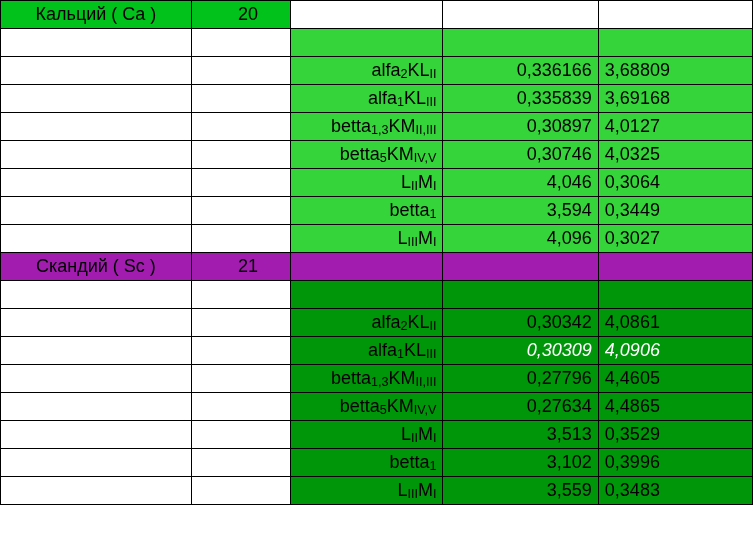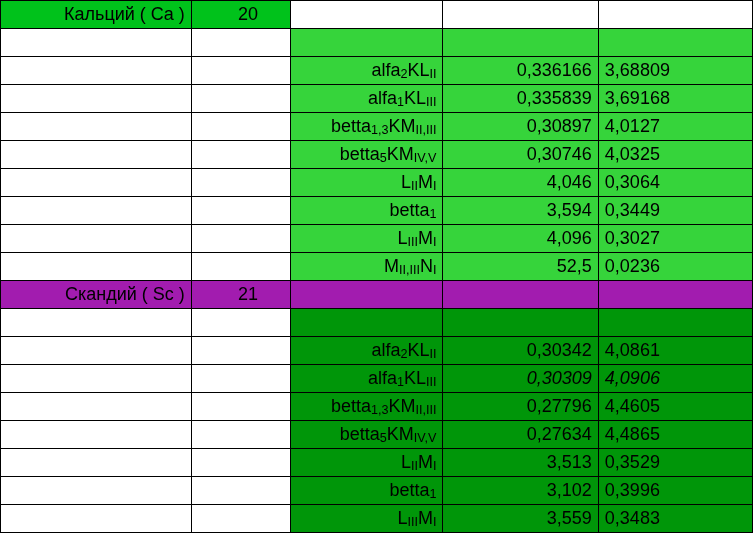--- a/index.html
+++ b/index.html
@@ -14,35 +14,35 @@
     width: 753px;
   }
   td {
     border: 1px solid #000;
     padding: 1px 6px 2px 6px;
     height: 24px;
     vertical-align: middle;
     text-align: center;
     white-space: nowrap;
   }
-  td.c1 { width: 186px; text-align: right; }
+  td.c1 { width: 186px; text-align: center; }
   td.c2 { width: 80px; text-align: center; padding-left: 20px; }
   td.c3 { width: 144px; text-align: right; }
   td.c4 { width: 152px; text-align: right; }
   td.c5 { width: 152px; text-align: left; }
 
   .sub { font-size: 0.7em; vertical-align: -2px; }
 
   .empty  { background: #ffffff; }
   .light  { background: #36d43b; }
   .bright { background: #00c21b; }
   .mid    { background: #009609; }
   .dark   { background: #a21caf; }
 
-  .italic-gray { font-style: italic; color: #000000; }
+  .italic-gray { font-style: italic; color: #ffffff; }
 </style>
 </head>
 <body>
 
 <table>
   <tbody id="tbody">
       <tr>
         <td class="c1 bright">Кальций ( Ca )</td>
         <td class="c2 bright">20</td>
         <td class="c3 empty"></td>
@@ -99,27 +99,20 @@
         <td class="c5 light">0,3449</td>
       </tr>
       <tr>
         <td class="c1 empty"></td>
         <td class="c2 empty"></td>
         <td class="c3 light">L<span class="sub">III</span>M<span class="sub">I</span></td>
         <td class="c4 light">4,096</td>
         <td class="c5 light">0,3027</td>
       </tr>
       <tr>
-        <td class="c1 empty"></td>
-        <td class="c2 empty"></td>
-        <td class="c3 light">M<span class="sub">II,III</span>N<span class="sub">I</span></td>
-        <td class="c4 light">52,5</td>
-        <td class="c5 light">0,0236</td>
-      </tr>
-      <tr>
         <td class="c1 dark">Скандий ( Sc )</td>
         <td class="c2 dark">21</td>
         <td class="c3 dark"></td>
         <td class="c4 dark"></td>
         <td class="c5 dark"></td>
       </tr>
       <tr>
         <td class="c1 empty"></td>
         <td class="c2 empty"></td>
         <td class="c3 mid"></td>

